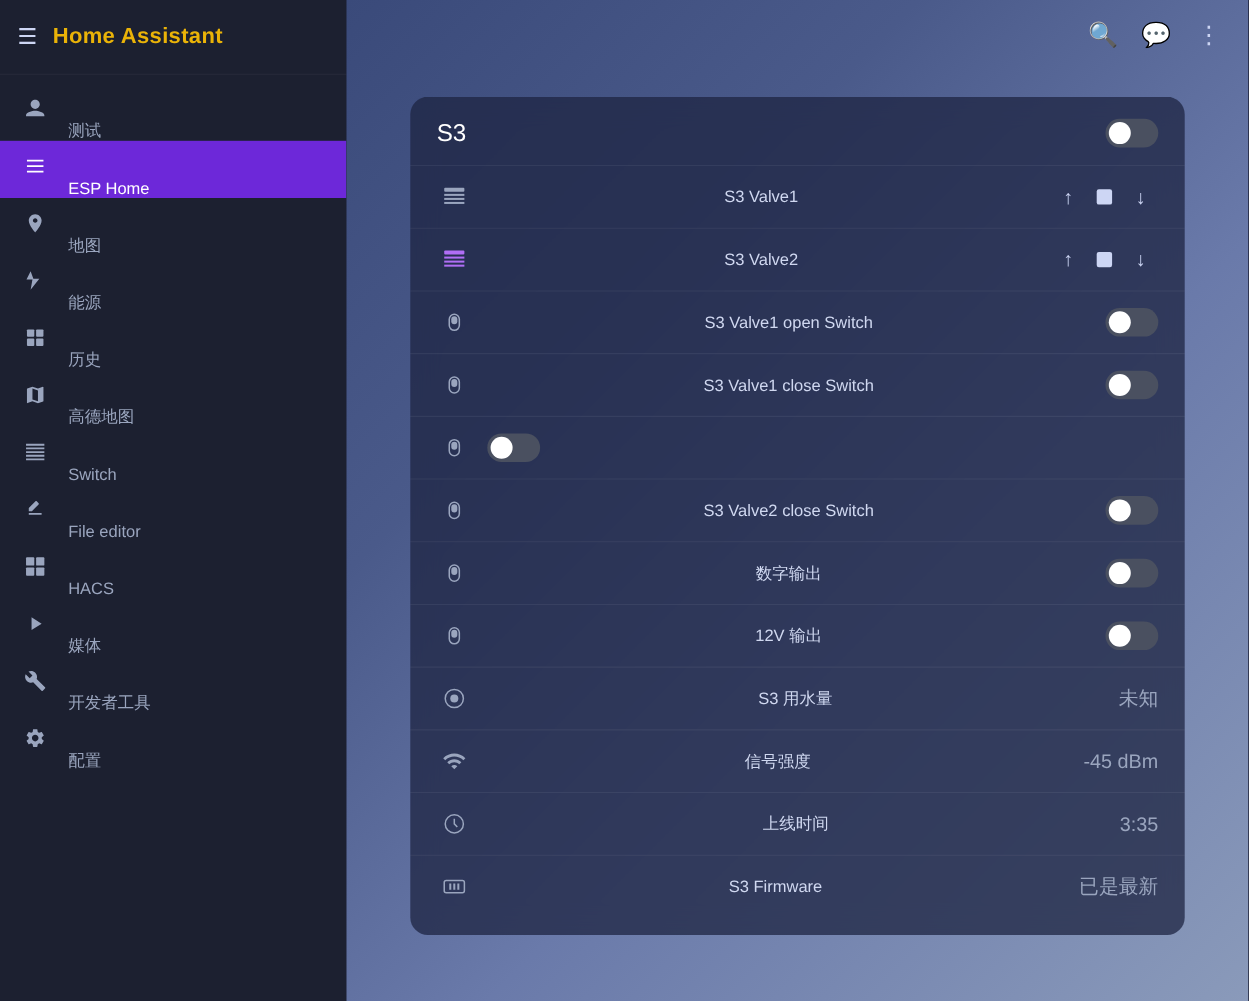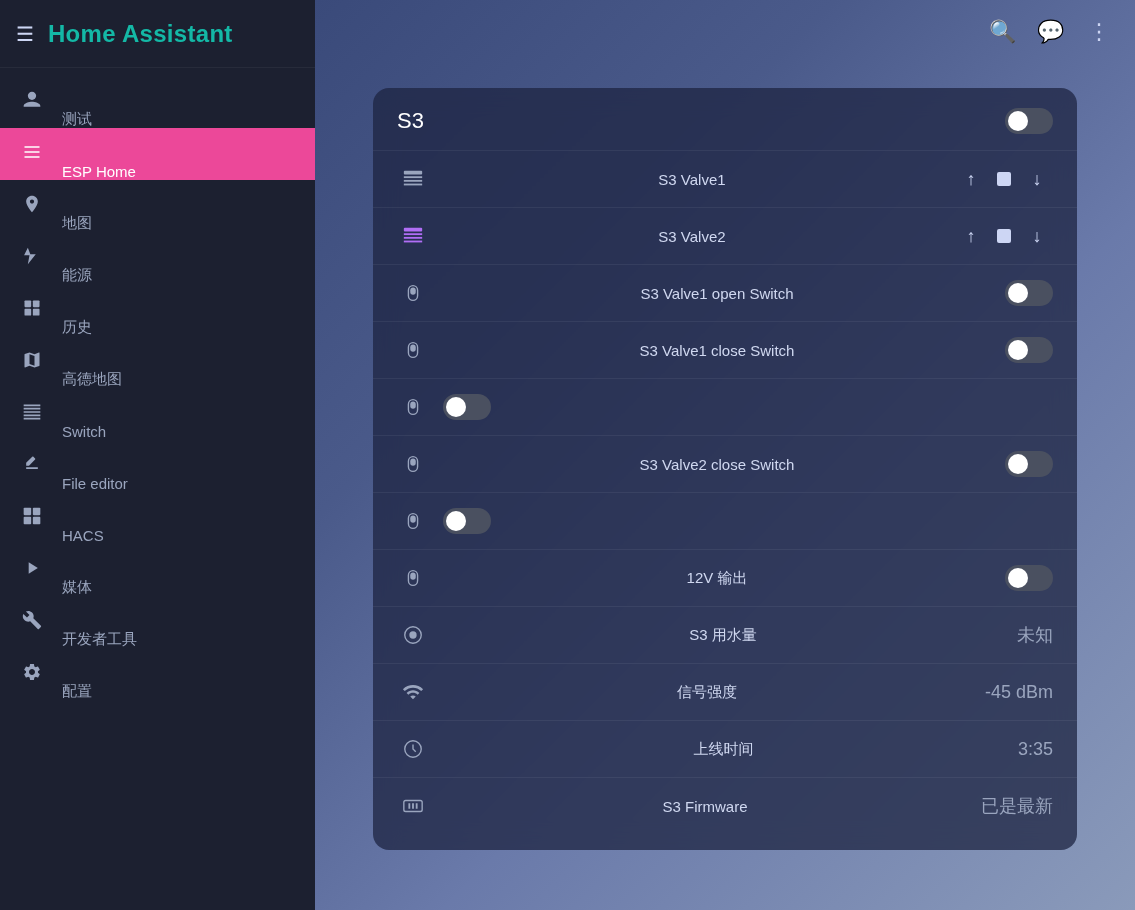--- a/index.html
+++ b/index.html
@@ -28,22 +28,22 @@
       height: 68px;
       gap: 14px;
       border-bottom: 1px solid rgba(255,255,255,0.05);
     }
     .hamburger-icon {
       color: #cdd6f4;
       font-size: 20px;
       cursor: pointer;
     }
     .sidebar-title {
-      color: #14b8a6;
-      font-size: 24px;
+      color: #eab308;
+      font-size: 20px;
       font-weight: 600;
       letter-spacing: 0.3px;
     }
     .sidebar-nav {
       flex: 1;
       overflow-y: auto;
       padding: 8px 0;
     }
     .nav-item {
       display: flex;
@@ -51,21 +51,21 @@
       padding: 0 20px;
       height: 52px;
       gap: 18px;
       cursor: pointer;
       border-radius: 0;
       color: #9aa5be;
       font-size: 15px;
       transition: background 0.15s;
     }
     .nav-item.active {
-      background: #ec4899;
+      background: #6d28d9;
       color: #ffffff;
     }
     .nav-item .icon {
       font-size: 20px;
       width: 24px;
       text-align: center;
       flex-shrink: 0;
     }
     .nav-item .label { font-size: 15px; margin-top: 35px; }
 
@@ -427,20 +427,21 @@
       </div>
 
   </div>
         <div class="entity-row">
     <div class="entity-icon white">
       <svg width="22" height="22" viewBox="0 0 24 24" fill="#9aa5be">
               <rect x="7" y="4" width="10" height="16" rx="5" stroke="#9aa5be" stroke-width="1.5" fill="none"></rect>
               <rect x="9" y="6" width="6" height="8" rx="3" fill="#9aa5be"></rect>
             </svg>
     </div>
+    <span class="entity-label">数字输出</span>
 
       <div class="toggle">
         <div class="toggle-track">
           <div class="toggle-thumb"></div>
         </div>
       </div>
 
   </div>
         <div class="entity-row">
     <div class="entity-icon white">

